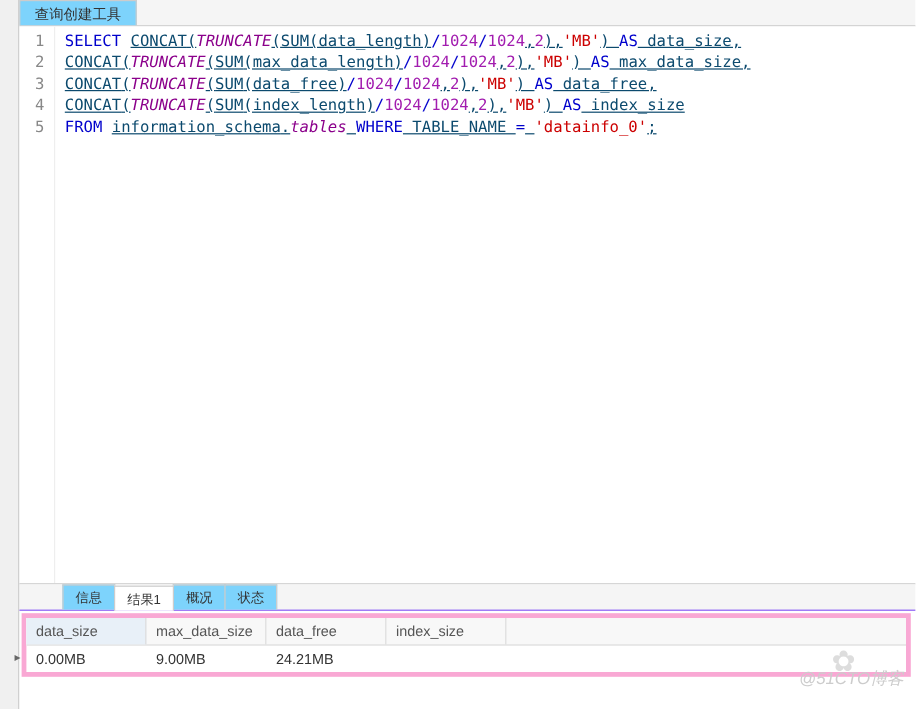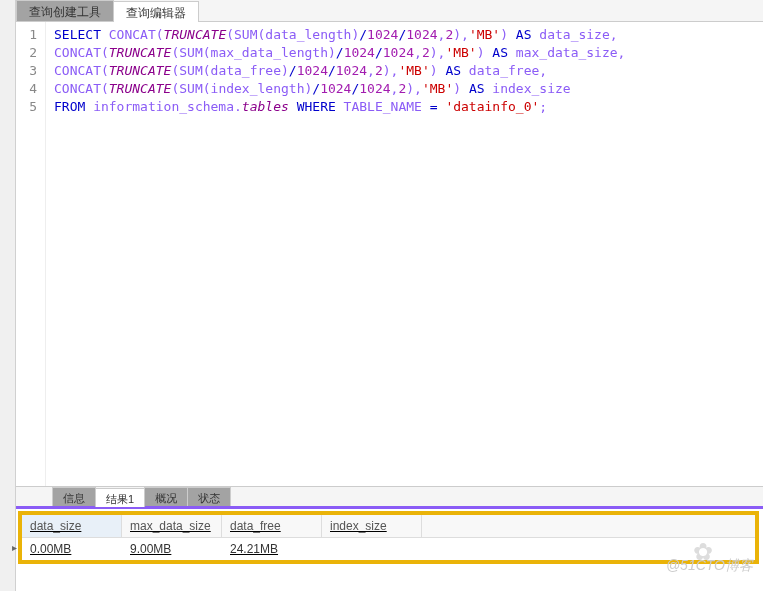--- a/index.html
+++ b/index.html
@@ -30,21 +30,21 @@
     .tabs-top {
       display: flex;
       border-bottom: 1px solid #ccc;
       background: #f5f5f5;
       height: 22px;
     }
     .tab {
       padding: 3px 12px;
       border: 1px solid #ccc;
       border-bottom: none;
-      background: #a3a3a3;
+      background: #7dd3fc;
       cursor: pointer;
       font-size: 12px;
       color: #333;
       margin-right: -1px;
     }
     .tab.active {
       background: #fff;
       position: relative;
       top: 1px;
     }
@@ -70,41 +70,40 @@
       padding: 4px 8px;
       white-space: pre;
       flex: 1;
     }
     .code-line { height: 18px; }
     .kw { color: #0000cc; }
     .fn { color: #8b008b; font-style: italic; }
     .num { color: #a21caf; }
     .str { color: #cc0000; }
     .op { color: #0000cc; }
-    .id { color: #8b5cf6; }
+    .id { color: #0c4a6e; text-decoration: underline; }
     .bottom-panel {
       height: 105px;
       border-top: 1px solid #ccc;
     }
     .tabs-bottom {
       display: flex;
       background: #f5f5f5;
-      border-bottom: 3px solid #8b5cf6;
+      border-bottom: 1px solid #8b5cf6;
       height: 22px;
       padding-left: 36px;
     }
     .tabs-bottom .tab {
       font-size: 11px;
       padding: 3px 10px;
     }
     .highlight-box {
-      border: 4px solid #eab308;
+      border: 4px solid #f9a8d4;
       margin: 2px 4px 2px 2px;
       padding: 0;
-      text-decoration: underline;
     }
     .result-grid {
       font-size: 12px;
       color: #333;
     }
     .grid-header {
       display: flex;
       background: #f8f8f8;
       border-bottom: 1px solid #ddd;
     }
@@ -147,21 +146,20 @@
     }
   </style>
 </head>
 <body>
 
 <div class="left-gutter"></div>
 
 <div class="main">
   <div class="tabs-top">
       <div class="tab">查询创建工具</div>
-      <div class="tab active">查询编辑器</div>
     </div>
 
   <div class="editor">
     <div class="line-numbers">
         <div>1</div>
         <div>2</div>
         <div>3</div>
         <div>4</div>
         <div>5</div>
       </div>

